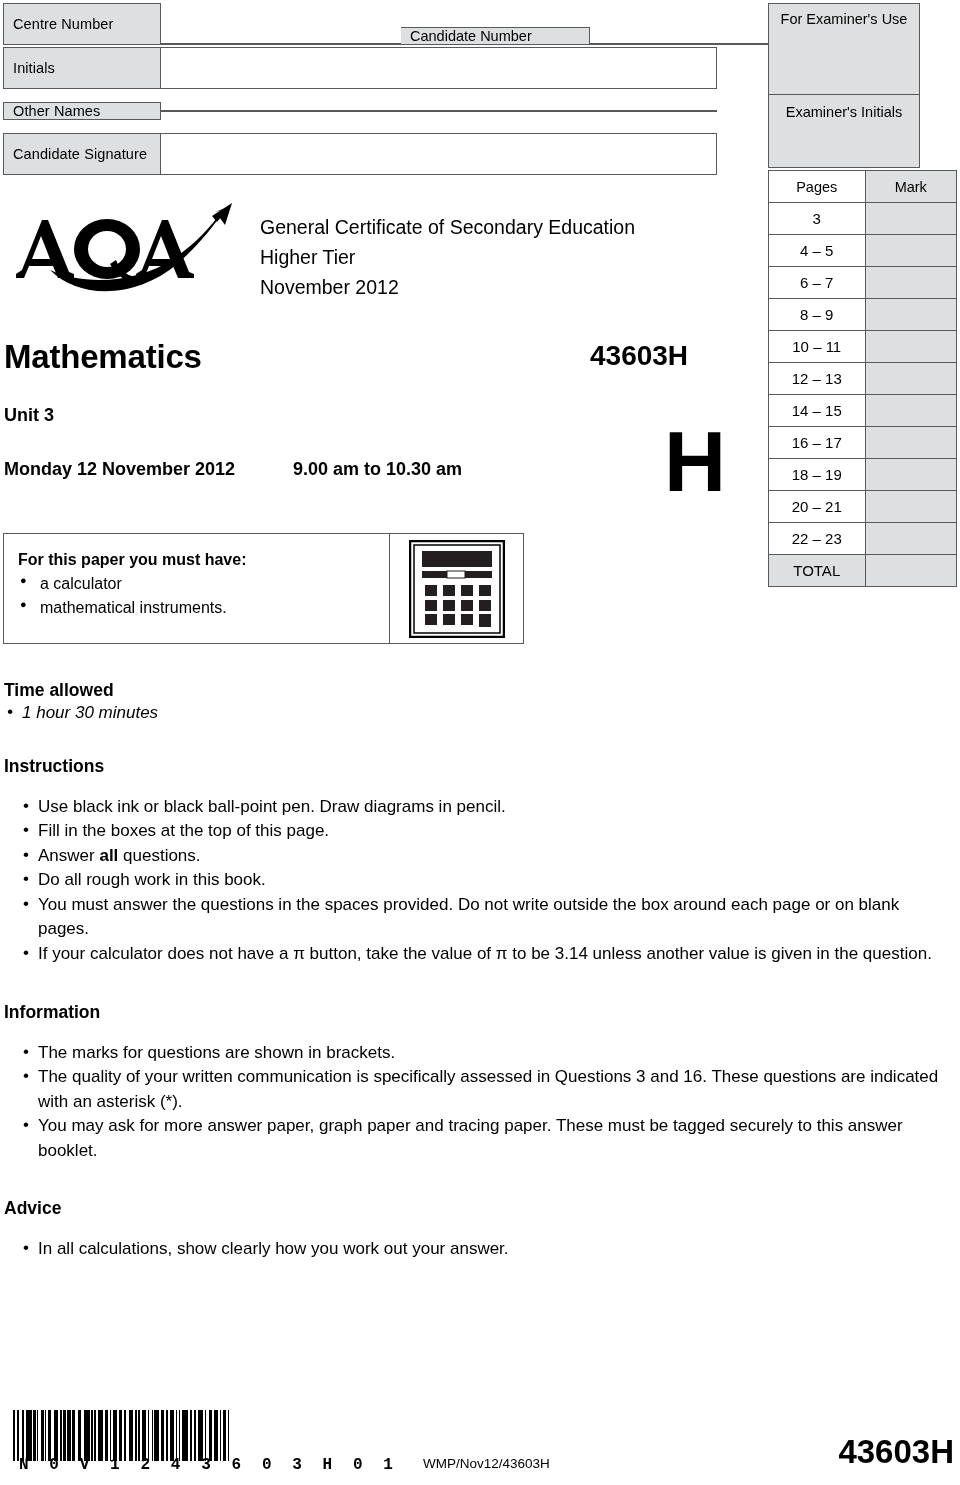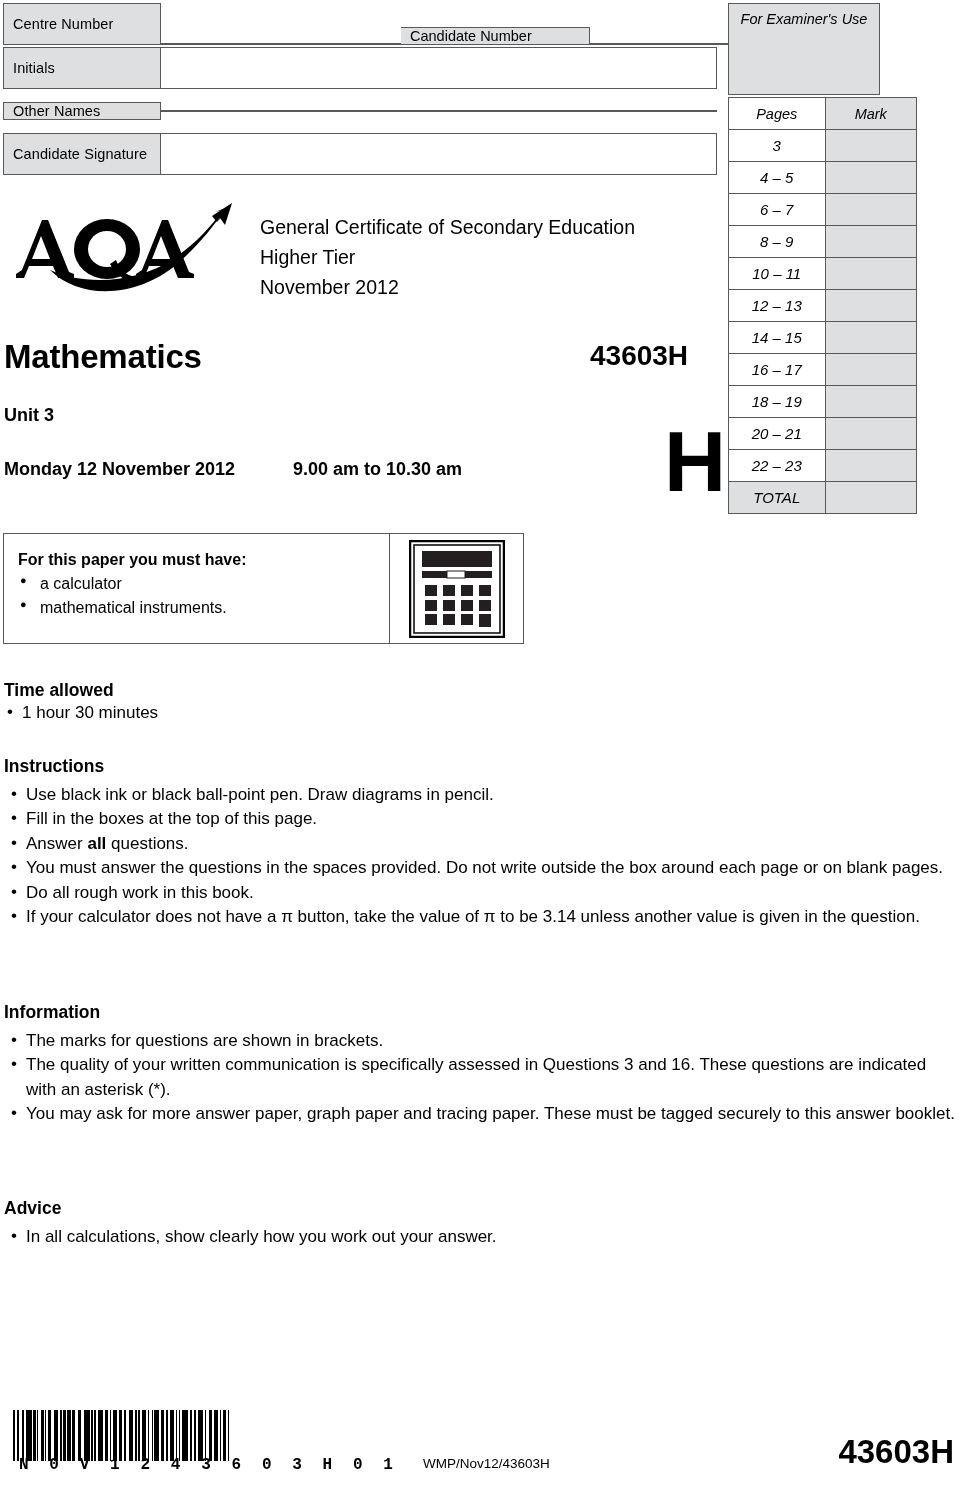--- a/index.html
+++ b/index.html
@@ -71,24 +71,23 @@
     box-sizing: border-box;
     display: flex;
     align-items: center;
     padding-left: 9px;
     font-size: 14.5px;
   }
 
   
   #examiner-panel {
     position: absolute;
-    left: 728px;
+    left: 768px;
     top: 3px;
     width: 152px;
-    font-style: italic;
   }
   .ex-head {
     background: #dedfe1;
     border: 1.5px solid #58595b;
     box-sizing: border-box;
     height: 92px;
     padding-top: 7px;
     text-align: center;
     font-size: 14.5px;
   }
@@ -215,37 +214,37 @@
 
   
   #time-allowed {
     position: absolute;
     left: 4px;
     top: 680px;
     font-size: 17px;
   }
   #time-allowed .ta-title { font-weight: bold; font-size: 17.5px; }
   #time-allowed ul { margin: 2px 0 0 0; padding: 0 0 0 18px; list-style: none; }
-  #time-allowed li { position: relative; }
+  #time-allowed li { position: relative; font-style: italic; }
   #time-allowed li:before {
     content: "\2022";
     position: absolute;
     left: -15px;
     top: -1px;
   }
 
   
   .note-block {
     position: absolute;
     left: 4px;
     font-size: 17px;
     line-height: 24.5px;
   }
   .note-block .nb-title { font-weight: bold; font-size: 17.5px; }
-  .note-block ul { margin: 4px; padding: 0 0 0 18px; list-style: none; }
+  .note-block ul { margin: 16px; padding: 0 0 0 18px; list-style: none; }
   .note-block li { position: relative; margin: 0; }
   .note-block li:before {
     content: "\2022";
     position: absolute;
     left: -15px;
     top: -1px;
   }
   #instructions-block { top: 754px; }
   #information-block  { top: 1000px; }
   #advice-block       { top: 1196px; }
@@ -319,20 +318,21 @@
 
   <div class="cd-row" style="top:130px; height:42px;">
     <div class="cd-label">Candidate Signature</div>
     <div class="cd-open"></div>
   </div>
 
 </div>
 
 <div id="examiner-panel">
   <div class="ex-head">For Examiner's Use</div>
+  <div class="ex-initials">Examiner's Initials</div>
   <table id="marks-table">
     <tbody id="marks-body">
       <tr>
         <td class="mt-head mt-pages">Pages</td>
         <td class="mt-head mt-mark">Mark</td>
       </tr>
     <tr>
           <td class="mt-pages">3</td>
           <td class="mt-mark"></td>
         </tr>
@@ -461,22 +461,22 @@
       <li>1 hour 30 minutes</li>
     </ul>
 </div>
 
 <div class="note-block" id="instructions-block">
   <div class="nb-title">Instructions</div>
   <ul id="instructions-list">
       <li>Use black ink or black ball-point pen.  Draw diagrams in pencil.</li>
       <li>Fill in the boxes at the top of this page.</li>
       <li>Answer <b>all</b> questions.</li>
+      <li>Do all rough work in this book.</li>
       <li>You must answer the questions in the spaces provided.  Do not write outside the box around each page or on blank pages.</li>
-      <li>Do all rough work in this book.</li>
       <li>If your calculator does not have a π button, take the value of π to be 3.14 unless another value is given in the question.</li>
     </ul>
 </div>
 
 <div class="note-block" id="information-block">
   <div class="nb-title">Information</div>
   <ul id="information-list">
       <li>The marks for questions are shown in brackets.</li>
       <li>The quality of your written communication is specifically assessed in Questions 3 and 16.  These questions are indicated with an asterisk (*).</li>
       <li>You may ask for more answer paper, graph paper and tracing paper. These must be tagged securely to this answer booklet.</li>

